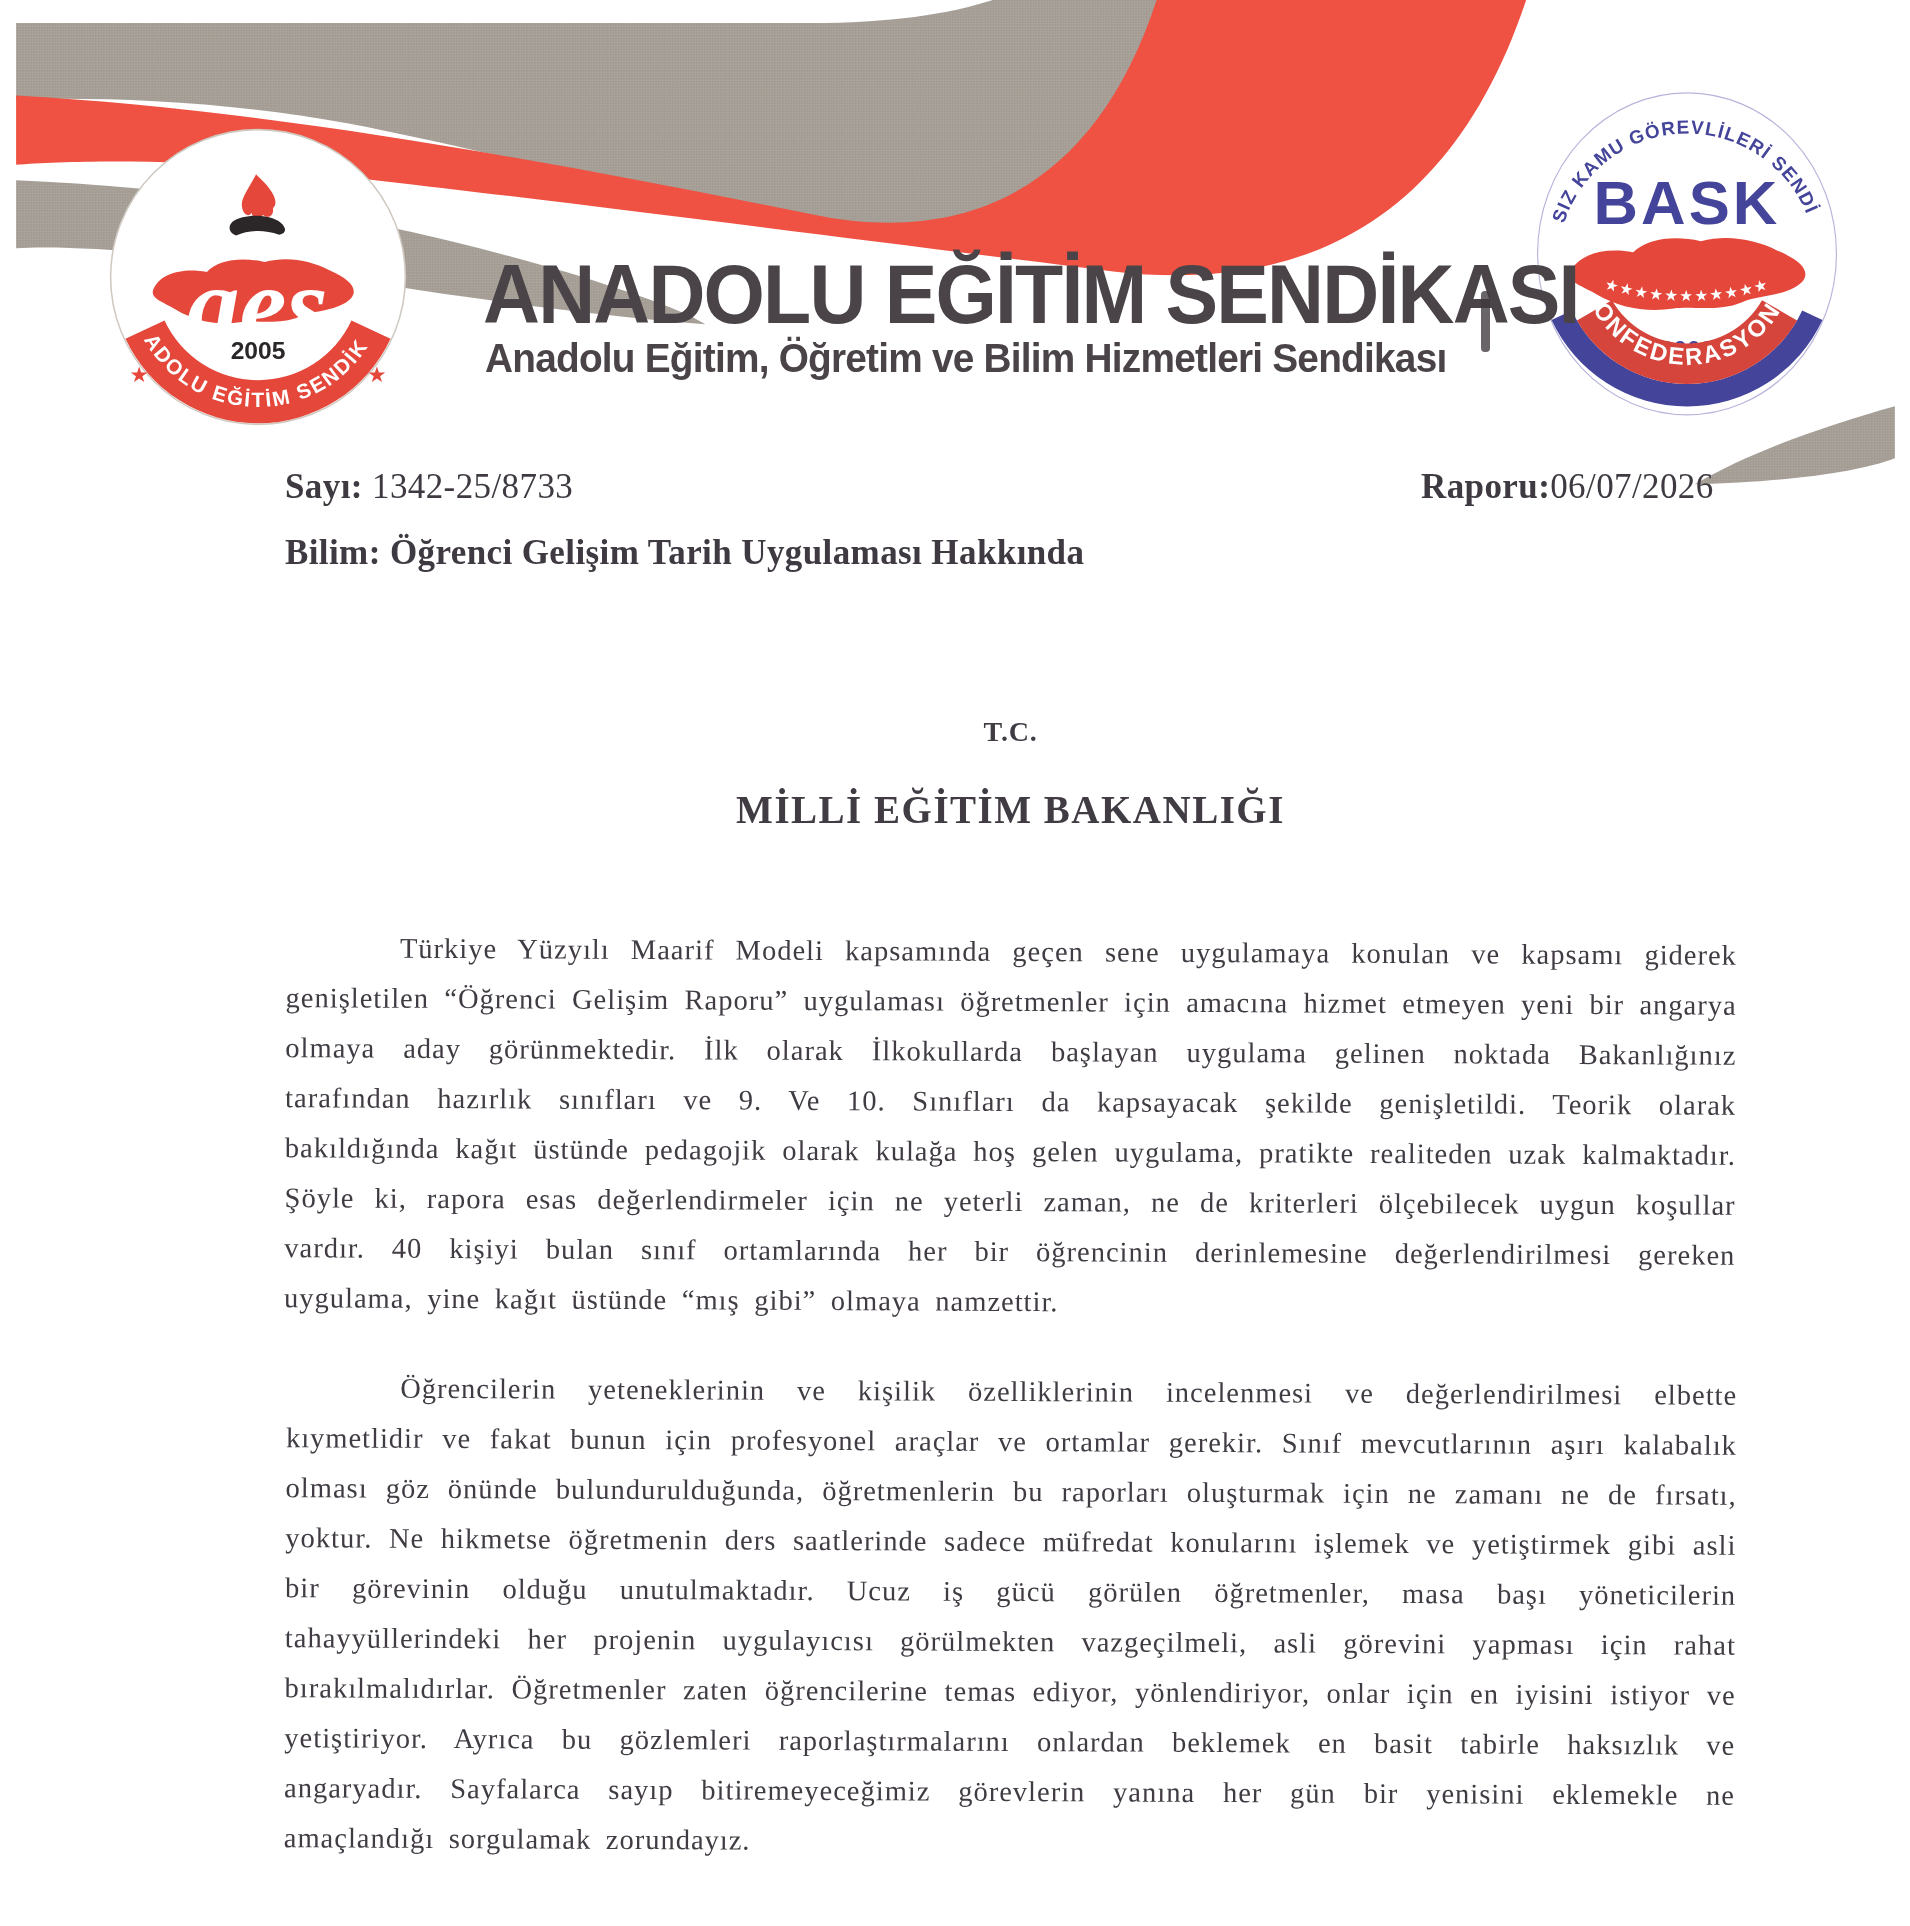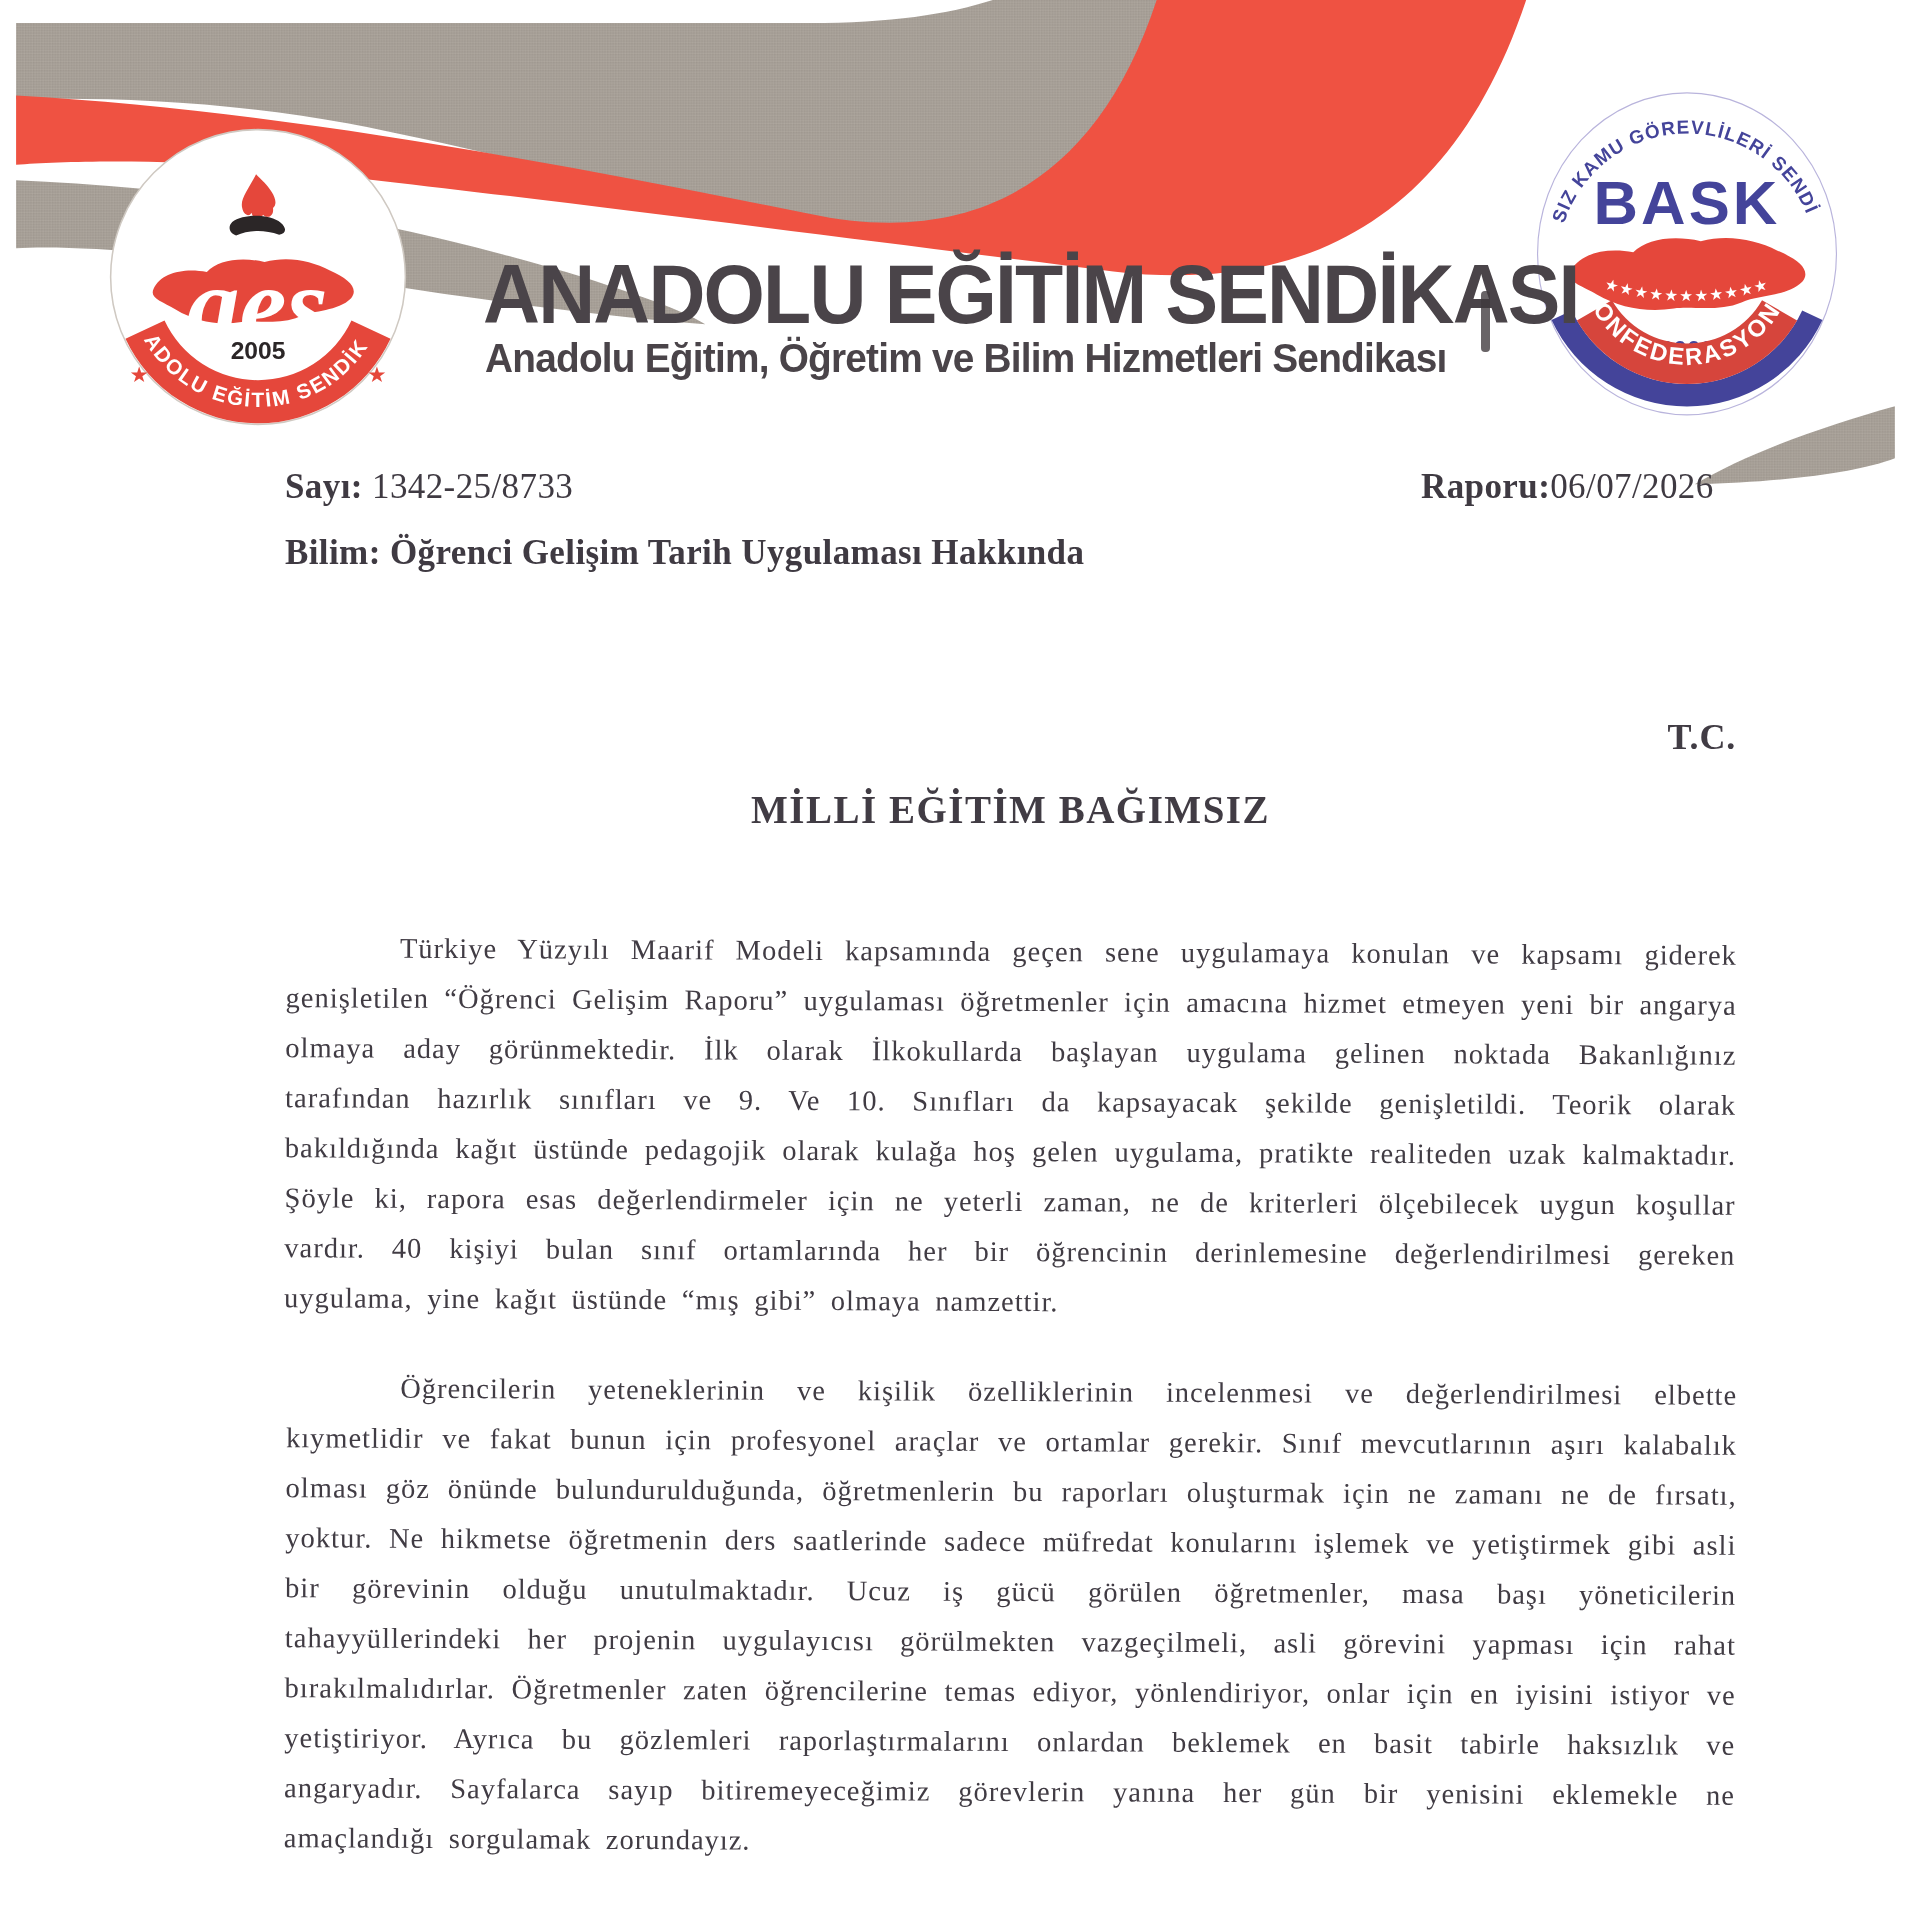--- a/index.html
+++ b/index.html
@@ -11,21 +11,21 @@
      font-size:83px;letter-spacing:-1.9px;color:#4a4449;transform:scaleX(.95);transform-origin:left top;white-space:nowrap;}
   #org-subtitle{left:485px;top:336px;font-family:"Liberation Sans",sans-serif;font-weight:700;
      font-size:40px;letter-spacing:-0.8px;color:#4a4449;transform:scaleX(.97);transform-origin:left top;white-space:nowrap;}
   
   .meta{font-size:35px;letter-spacing:0.4px;color:#3f3a42;white-space:nowrap;margin-top:12px;}
   .meta b{font-weight:700;}
   #sayi{left:285px;top:455px;}
   #tarih{left:1421px;top:455px;}
   #konu{left:285px;top:521px;font-weight:700;}
   
-  #tc{left:285px;top:716px;width:1451px;text-align:right;font-weight:700;font-size:36px;letter-spacing:0.8px;}
+  #tc{left:285px;top:716px;width:1451px;text-align:center;font-weight:700;font-size:28px;letter-spacing:0.8px;}
   #meb{left:285px;top:787px;width:1451px;text-align:center;font-weight:700;font-size:39px;letter-spacing:1.5px;}
   
   .para{left:285px;width:1451px;font-size:28.5px;line-height:50px;text-align:justify;
         text-indent:114px;letter-spacing:1px;word-spacing:6.5px;color:#413c44;transform:rotate(.3deg);}
   #p1{top:898px;} #p2{top:1338px;} #p3{top:1896px;}
   
   #artifact{left:1481px;top:291px;width:8.5px;height:61px;background:#3f393c;opacity:.78;border-radius:3.9px;}
 </style>
 </head>
 <body>
@@ -100,20 +100,20 @@
   </div>
   <div class="abs meta" id="tarih">
     <b>Raporu:</b><span>06/07/2026</span>
   </div>
   <div class="abs meta" id="konu">
     <b>Bilim:</b>
     <span>Öğrenci Gelişim Tarih Uygulaması Hakkında</span>
   </div>
 
   <div class="abs" id="tc">T.C.</div>
-  <div class="abs" id="meb">MİLLİ EĞİTİM BAĞIMSIZ</div>
+  <div class="abs" id="meb">MİLLİ EĞİTİM BAKANLIĞI</div>
 
   <p class="abs para" id="p1">Türkiye Yüzyılı Maarif Modeli kapsamında geçen sene uygulamaya konulan ve kapsamı giderek genişletilen “Öğrenci Gelişim Raporu” uygulaması öğretmenler için amacına hizmet etmeyen yeni bir angarya olmaya aday görünmektedir. İlk olarak İlkokullarda başlayan uygulama gelinen noktada Bakanlığınız tarafından hazırlık sınıfları ve 9. Ve 10. Sınıfları da kapsayacak şekilde genişletildi. Teorik olarak bakıldığında kağıt üstünde pedagojik olarak kulağa hoş gelen uygulama, pratikte realiteden uzak kalmaktadır. Şöyle ki, rapora esas değerlendirmeler için ne yeterli zaman, ne de kriterleri ölçebilecek uygun koşullar vardır. 40 kişiyi bulan sınıf ortamlarında her bir öğrencinin derinlemesine değerlendirilmesi gereken uygulama, yine kağıt üstünde “mış gibi” olmaya namzettir.</p>
   <p class="abs para" id="p2">Öğrencilerin yeteneklerinin ve kişilik özelliklerinin incelenmesi ve değerlendirilmesi elbette kıymetlidir ve fakat bunun için profesyonel araçlar ve ortamlar gerekir. Sınıf mevcutlarının aşırı kalabalık olması göz önünde bulundurulduğunda, öğretmenlerin bu raporları oluşturmak için ne zamanı ne de fırsatı, yoktur. Ne hikmetse öğretmenin ders saatlerinde sadece müfredat konularını işlemek ve yetiştirmek gibi asli bir görevinin olduğu unutulmaktadır. Ucuz iş gücü görülen öğretmenler, masa başı yöneticilerin tahayyüllerindeki her projenin uygulayıcısı görülmekten vazgeçilmeli, asli görevini yapması için rahat bırakılmalıdırlar. Öğretmenler zaten öğrencilerine temas ediyor, yönlendiriyor, onlar için en iyisini istiyor  ve yetiştiriyor. Ayrıca bu gözlemleri raporlaştırmalarını onlardan beklemek en basit tabirle haksızlık ve angaryadır. Sayfalarca sayıp bitiremeyeceğimiz görevlerin yanına her gün bir yenisini eklemekle ne amaçlandığı sorgulamak zorundayız.</p>
   <p class="abs para" id="p3">Açıklanan nedenlerle, tarafınızdan öğrenci gelişim raporu uygulamasının detaylarının ve uygulama şartlarının gözden geçirilmesi elzemdir. Uygulama sürelerin uzatılması ve içeriğin sadeleştirilmesi gerekmektedir. Bakanlığınız tarafından konunun tekrar ele alınarak uygulamanın revize edilmesi gerekir. Unutulmamalıdır ki, itirazımız görev verilmesine değil, koşulların görevi ifa etmemizi mümkün kılmamasınadır. Gerekli çalışmaların tarafınızdan yapılmasını ve Bilgi Edinme Hakkı kapsamında tarafımızın bilgilendirilmesini talep ediyoruz.</p>
 
 </div>
 
 
 </body></html>

